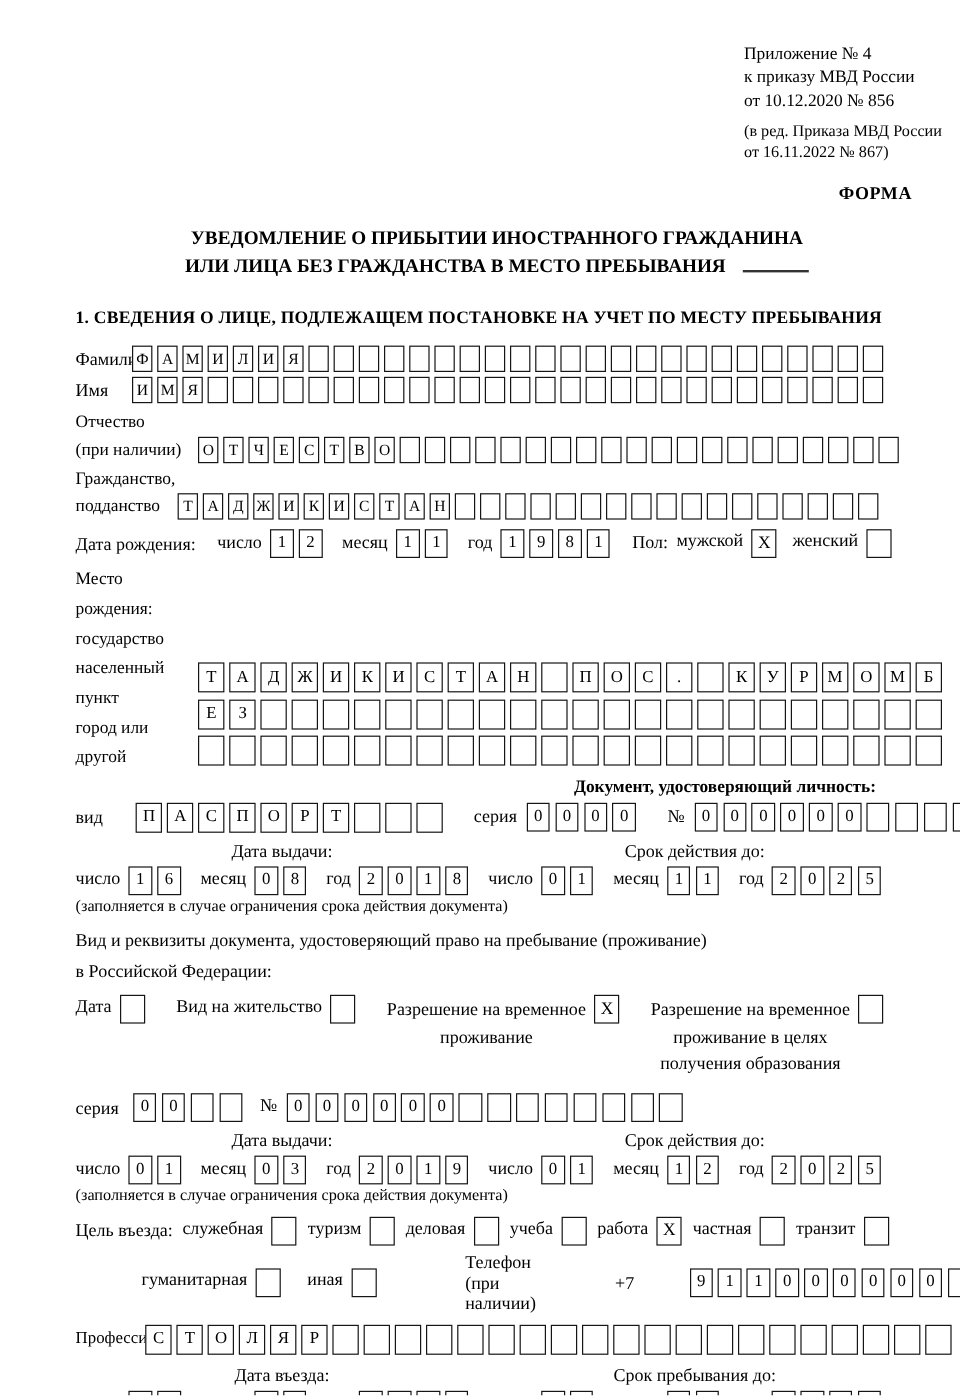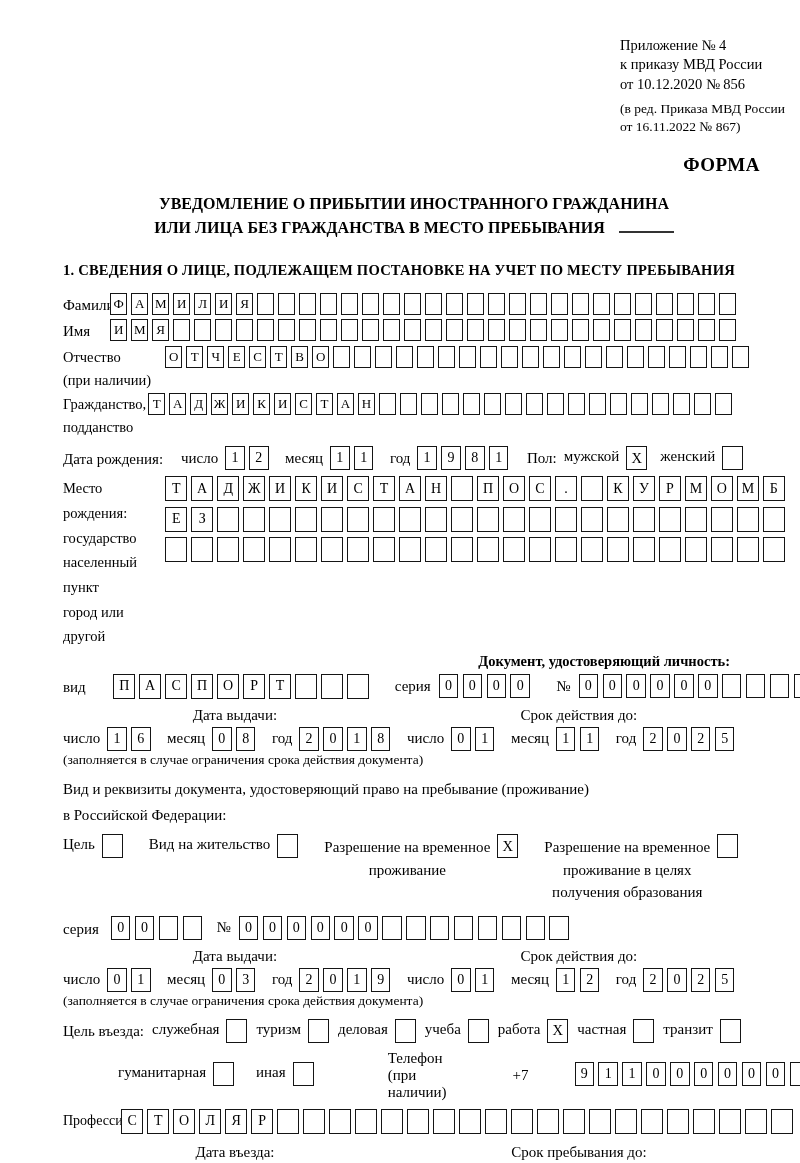--- a/index.html
+++ b/index.html
@@ -4,26 +4,26 @@
 <style>
   html,body { margin:0; padding:0; background:#fff; }
   .page {
     position:relative; width:800px; height:1163px; box-sizing:border-box;
     padding:36px 10px 10px 63px; background:#fff; color:#000;
     font-family:"Liberation Serif", serif; font-size:15px; overflow:hidden;
   }
   
   .ref-block { margin-left:557px; line-height:1.34; font-size:14.5px; }
   .ref-block .rev { margin-top:6px; font-size:13.5px; }
-  .forma { text-align:right; padding-right:30px; margin-top:18px; font-weight:bold; font-size:19px; letter-spacing:.5px; }
+  .forma { text-align:right; padding-right:30px; margin-top:18px; font-weight:bold; font-size:15px; letter-spacing:.5px; }
   .title { text-align:center; font-weight:bold; font-size:16px; line-height:1.5; margin-top:16px; padding-right:25px; }
   .blank { display:inline-block; width:55px; border-bottom:2px solid #333; height:14px; margin-left:14px; }
   .section-heading { margin-top:22px; font-weight:bold; font-size:14.6px; letter-spacing:.2px; }
   
-  .row { display:flex; align-items:flex-start; }
+  .row { display:flex; align-items:flex-end; }
   .aic { align-items:center; }
   .mt2{margin-top:2px}.mt4{margin-top:4px}.mt5{margin-top:5px}.mt6{margin-top:6px}
   .mt8{margin-top:8px}.mt10{margin-top:10px}.mt12{margin-top:12px}.mt14{margin-top:14px}
   .lbl { flex:0 0 auto; padding-top:3px; }
   .lbl-col { flex:0 0 auto; line-height:1.55; }
   .w47{width:47px}.w85{width:85px; font-size:14.5px}.w102{width:102px; font-size:14.5px}
   .w58{width:58px; font-size:14px}
   
   .cells { display:flex; flex:0 0 auto; }
   .cell {
@@ -444,21 +444,21 @@
   </div>
   <div class="note">(заполняется в случае ограничения срока действия документа)</div>
 
   <div class="mt8" style="line-height:1.75">
       <div>Вид и реквизиты документа, удостоверяющий право на пребывание (проживание)</div>
       <div>в Российской Федерации:</div>
     </div>
 
   <div class="checks res-checks">
       <span class="check-item">
-        <span class="check-label">Цель</span>
+        <span class="check-label">Дата</span>
         <span class="checkbox"></span>
       </span>
       <span class="check-item">
         <span class="check-label">Вид на жительство</span>
         <span class="checkbox"></span>
       </span>
       <span class="check-item">
         <span class="check-label center">
           <div>Разрешение на временное</div>
           <div>проживание</div>

